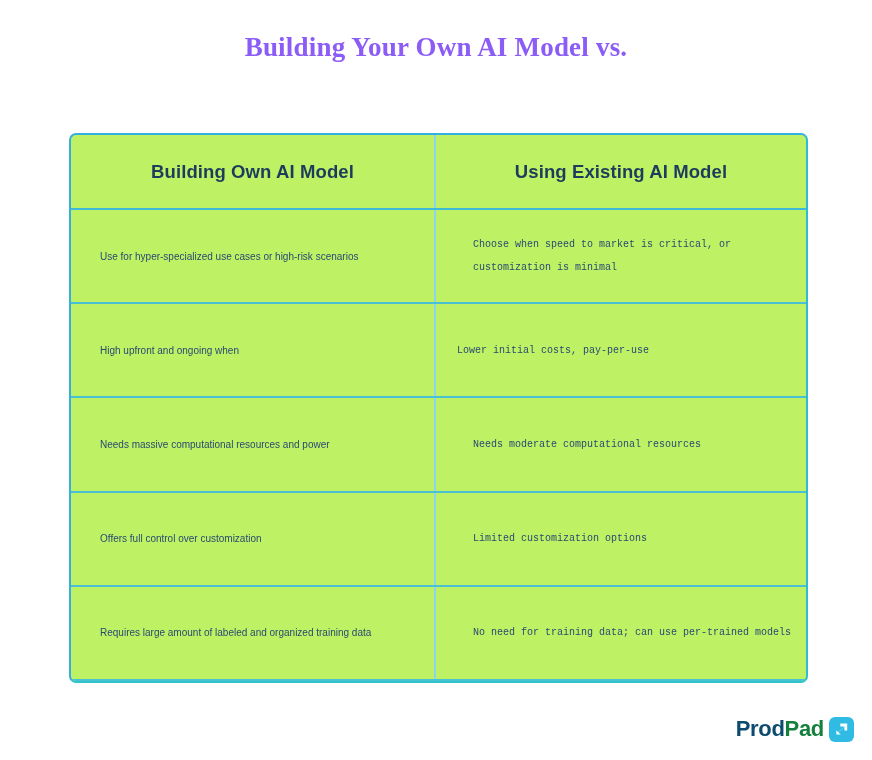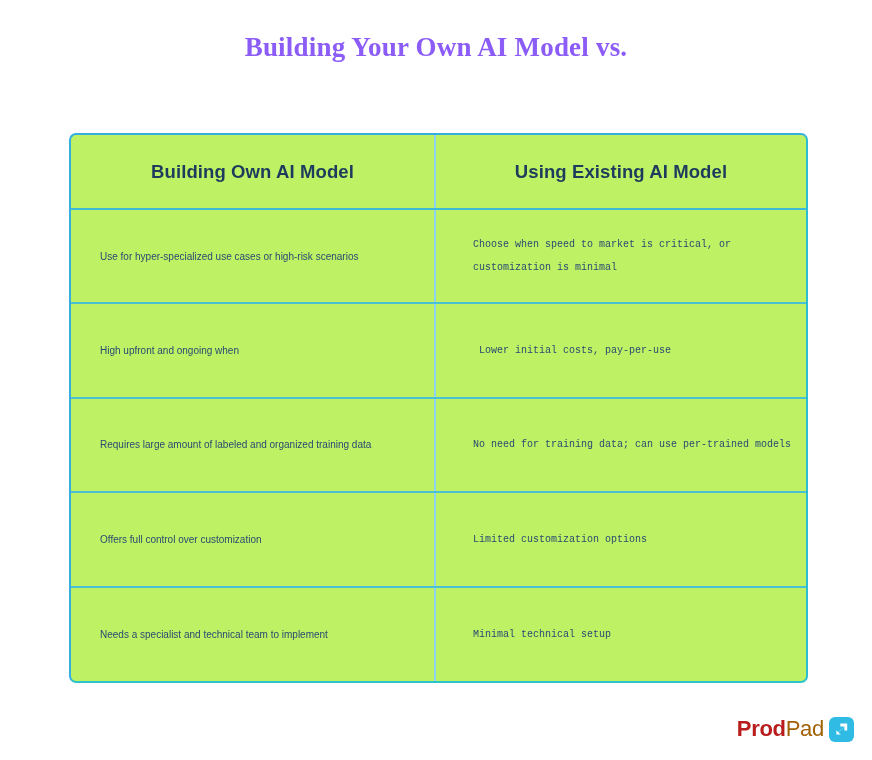--- a/index.html
+++ b/index.html
@@ -95,44 +95,44 @@
 
   .cell-text {
     font-family: "Liberation Sans", sans-serif;
     font-size: 10px;
     line-height: 23px;
     color: #2a4a72;
     display: block;
   }
   td.c-left  .cell-text { padding-left: 29px; padding-right: 12px; }
   td.c-right .cell-text { padding-left: 37px; padding-right: 12px; font-family: Liberation Mono, monospace; }
-  td.c-right.indent-more .cell-text { padding-left: 43px; }
+  td.c-right.indent-more .cell-text { padding-left: 21px; }
 
   
   .logo {
     position: absolute;
     right: 18px;
     bottom: 16px;
     display: flex;
     align-items: center;
     height: 30px;
   }
   .logo-word {
     font-family: "Liberation Sans", sans-serif;
     font-size: 22px;
     letter-spacing: -0.3px;
     line-height: 22px;
   }
   .logo-prod {
     font-weight: bold;
-    color: #b91c1c;
+    color: #0c4a6e;
   }
   .logo-pad {
-    font-weight: normal;
-    color: #a16207;
+    font-weight: bold;
+    color: #15803d;
   }
   .logo-mark {
     width: 25px;
     height: 25px;
     margin-left: 5px;
     border-radius: 6px;
     background: #2fbbe4;
     position: relative;
     flex: 0 0 auto;
   }
@@ -174,47 +174,47 @@
 
       <tr class="body-row row-sep-soft">
         <td class="c-left">
           <span class="cell-text">High upfront and ongoing when</span>
         </td>
         <td class="c-right indent-more">
           <span class="cell-text">Lower initial costs, pay-per-use</span>
         </td>
       </tr>
 
+      <tr class="body-row row-sep-soft">
+        <td class="c-left">
+          <span class="cell-text">Needs massive computational resources and power</span>
+        </td>
+        <td class="c-right">
+          <span class="cell-text">Needs moderate computational resources</span>
+        </td>
+      </tr>
+
+      <tr class="body-row row-sep-soft">
+        <td class="c-left">
+          <span class="cell-text">Offers full control over customization</span>
+        </td>
+        <td class="c-right">
+          <span class="cell-text">Limited customization options</span>
+        </td>
+      </tr>
 
       <tr class="body-row row-sep-soft">
         <td class="c-left">
           <span class="cell-text">Requires large amount of labeled and organized training data</span>
         </td>
         <td class="c-right">
           <span class="cell-text">No need for training data; can use per-trained models</span>
         </td>
       </tr>
 
-      <tr class="body-row row-sep-soft">
-        <td class="c-left">
-          <span class="cell-text">Offers full control over customization</span>
-        </td>
-        <td class="c-right">
-          <span class="cell-text">Limited customization options</span>
-        </td>
-      </tr>
-
-      <tr class="body-row">
-        <td class="c-left">
-          <span class="cell-text">Needs a specialist and technical team to implement</span>
-        </td>
-        <td class="c-right">
-          <span class="cell-text">Minimal technical setup</span>
-        </td>
-      </tr>
 
     </tbody>
   </table>
 </div>
 
 <div class="logo">
   <span class="logo-word logo-prod">Prod</span>
   <span class="logo-word logo-pad">Pad</span>
   <span class="logo-mark">
     <svg width="25" height="25" viewBox="0 0 25 25" aria-hidden="true">

